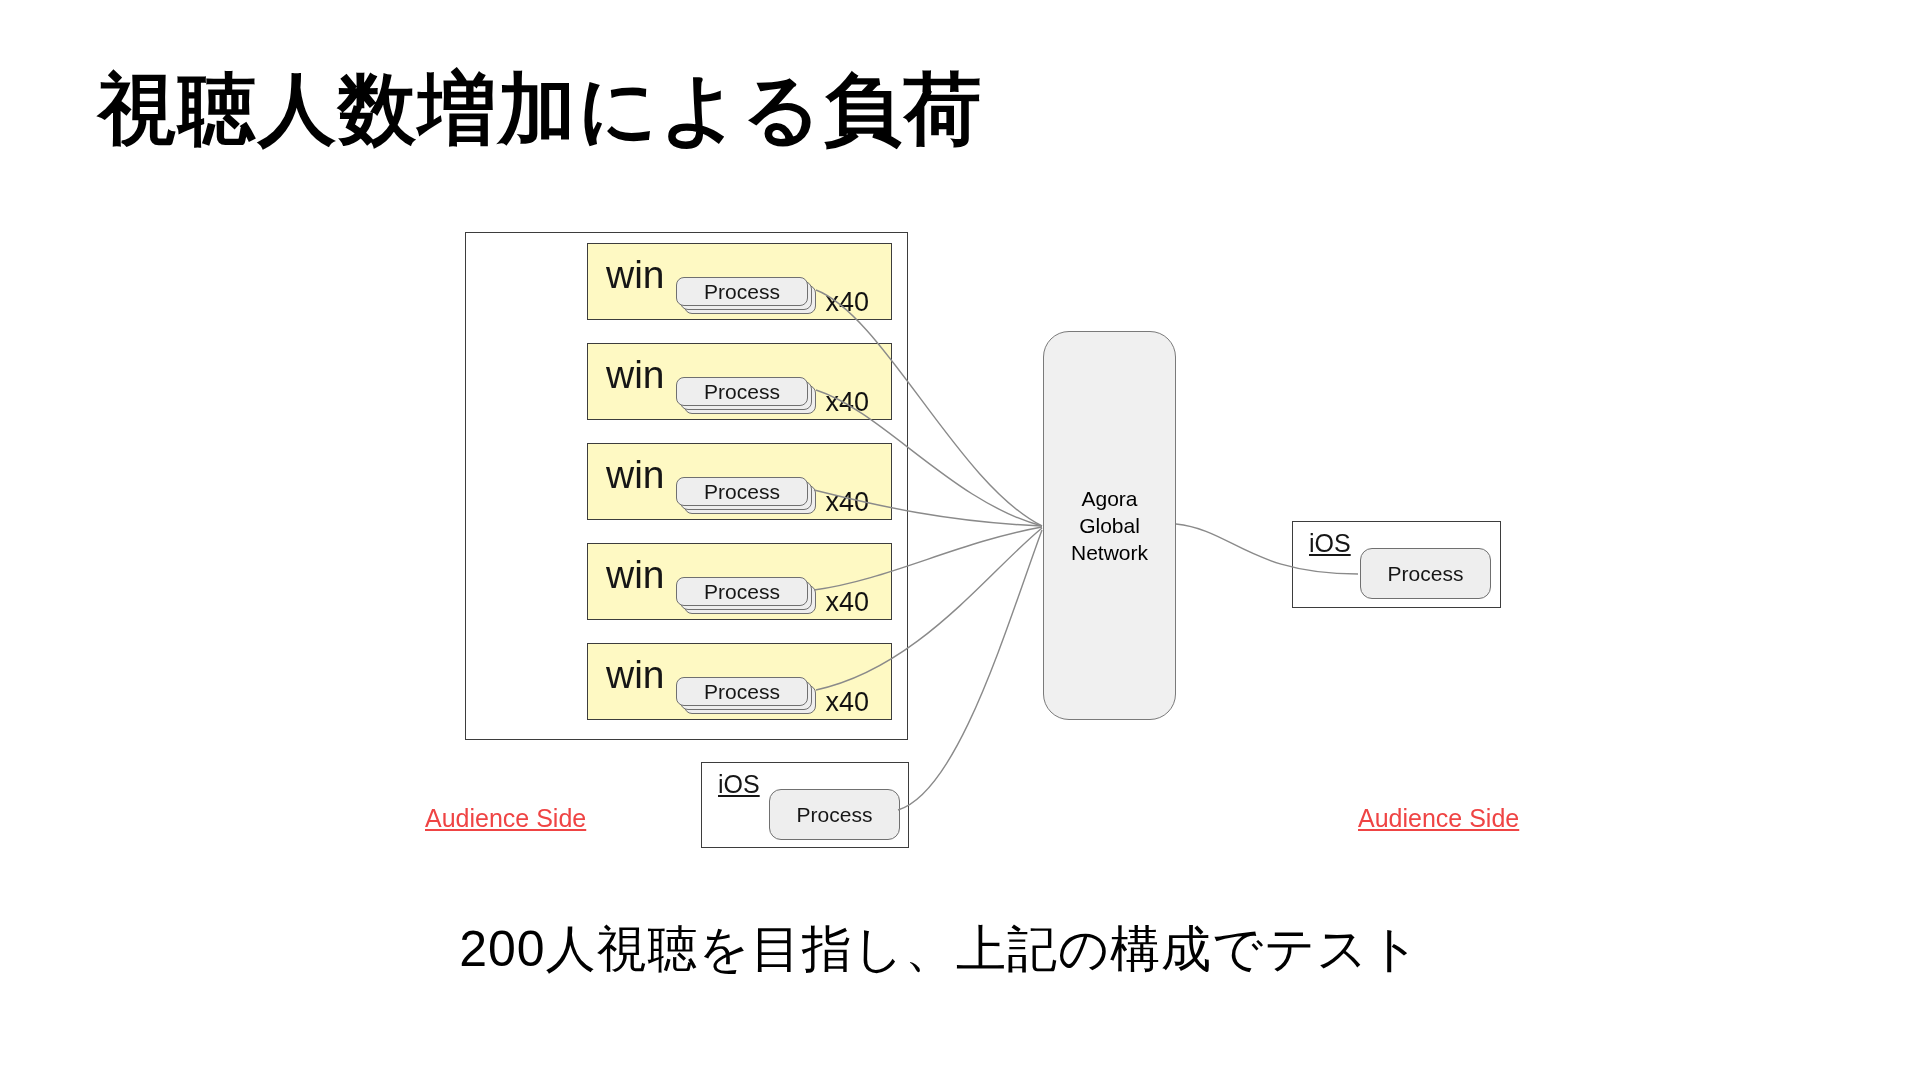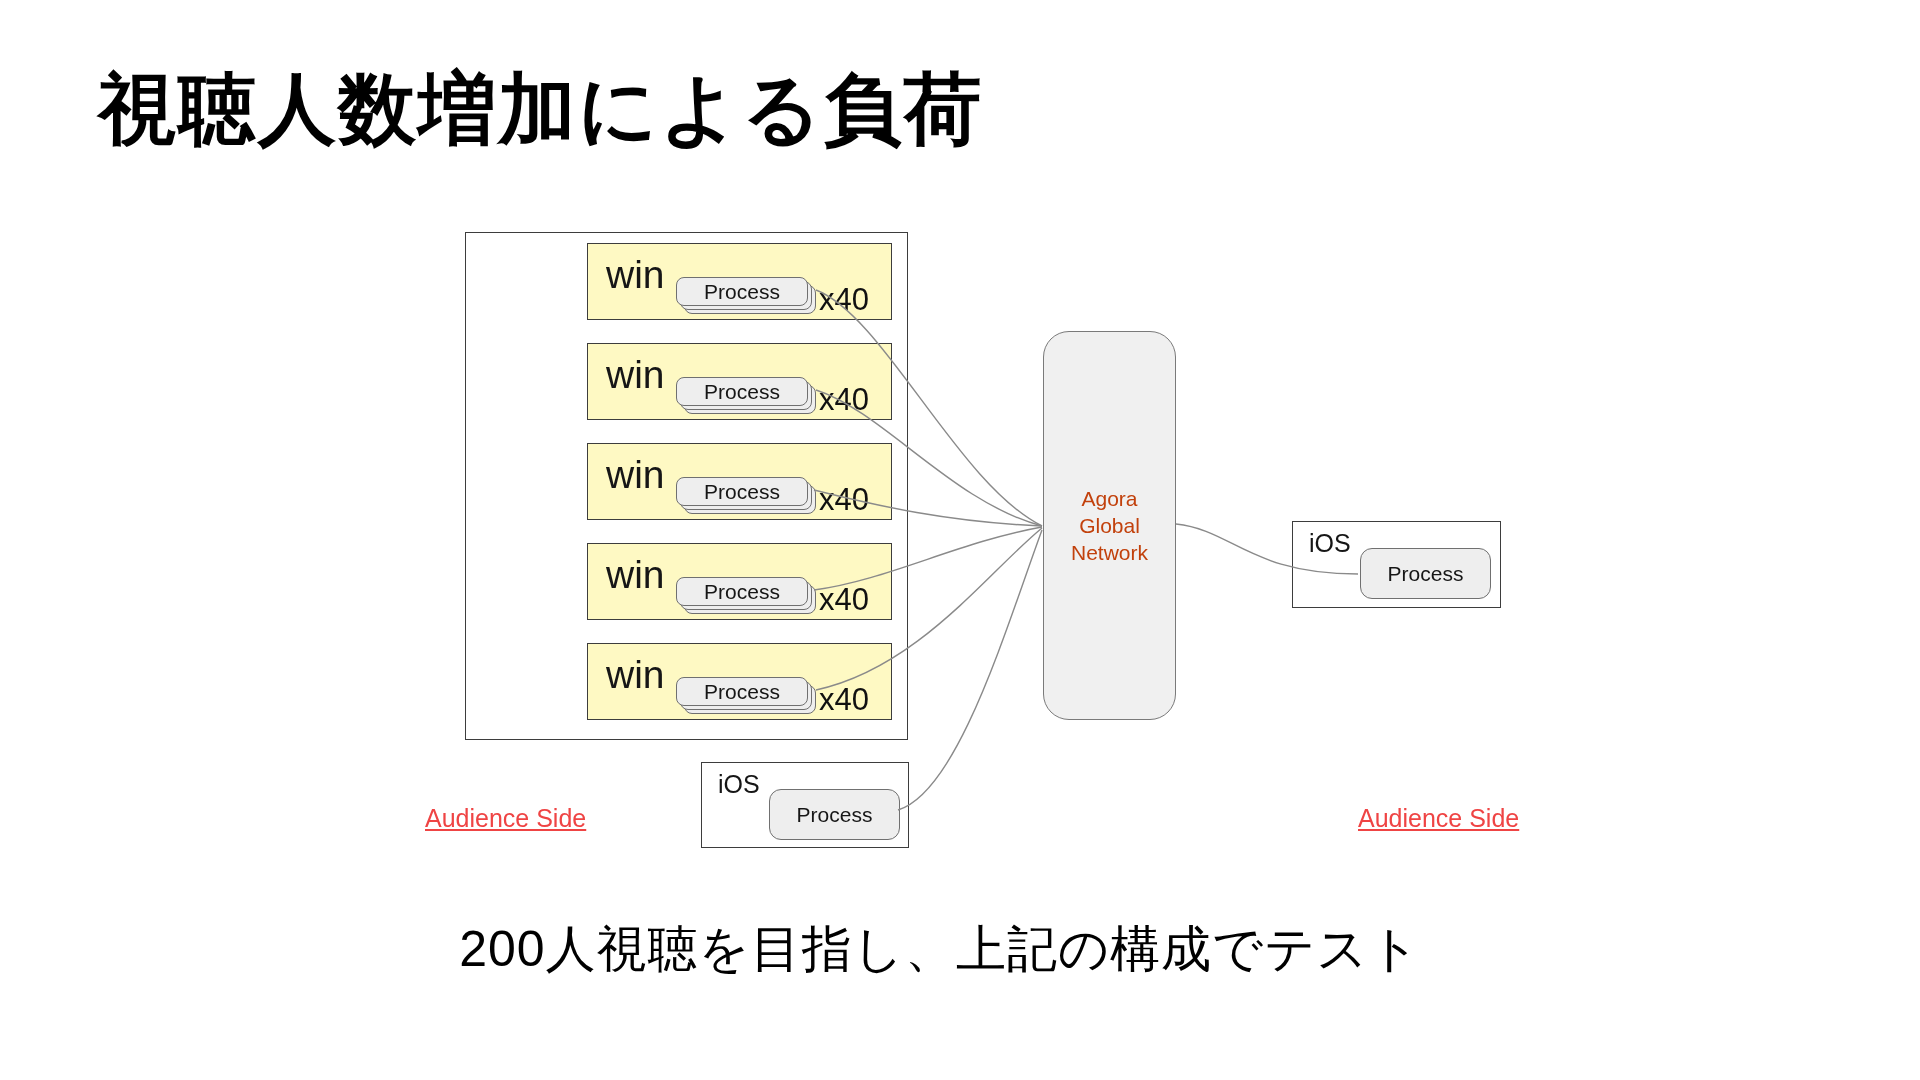--- a/index.html
+++ b/index.html
@@ -30,36 +30,36 @@
   .win-label { position:absolute; left:18px; top:9px; font-size:39px; color:#161616; }
 
   .stack { position:absolute; left:88px; top:33px; width:142px; height:40px; }
   .stack .layer { position:absolute; width:132px; height:29px;
                   background:#eee; border:1.4px solid #707070; border-radius:8px; }
   .stack .l3 { left:8px; top:8px; }
   .stack .l2 { left:4px; top:4px; }
   .stack .front { left:0; top:0; display:flex; align-items:center; justify-content:center;
                   font-size:21px; color:#161616; }
 
-  .mult { position:absolute; right:22px; bottom:1px; font-size:31px; color:#111; }
+  .mult { position:absolute; right:22px; bottom:1px; font-size:27px; color:#111; }
 
   .ios-node { position:absolute; border:1.4px solid #3d3d3d; background:#fff; }
   .ios-node.audience { left:701px; top:762px; width:208px; height:86px; }
   .ios-node.publisher { left:1292px; top:521px; width:209px; height:87px; }
-  .ios-label { position:absolute; left:16px; top:7px; font-size:25px; color:#161616; }
+  .ios-label { position:absolute; left:16px; top:7px; font-size:25px; color:#161616;text-decoration:underline; }
   .process-single { position:absolute; left:67px; top:26px; width:131px; height:51px;
                     background:#eee; border:1.4px solid #707070; border-radius:12px;
                     display:flex; align-items:center; justify-content:center;
                     font-size:21px; color:#161616; }
 
   .agora { position:absolute; left:1043px; top:331px; width:133px; height:389px;
            background:#f0f0f0; border:1.5px solid #7a7a7a; border-radius:26px;
            display:flex; align-items:center; justify-content:center; }
   .agora-label { font-size:21px; line-height:1.3; text-align:center;
-                 color:#c2410c; white-space:pre-line; }
+                 color:#000000; white-space:pre-line; }
 
   .side-label { position:absolute; font-size:25px; color:#ef4444;
                 text-decoration:underline; white-space:nowrap; }
   .side-label.audience { left:425px; top:804px; }
   .side-label.publisher { left:1358px; top:804px; }
 
   .wires { position:absolute; left:0; top:0; width:1920px; height:1080px;
            pointer-events:none; z-index:5; }
   .wires path { fill:none; stroke:#8a8a8a; stroke-width:1.4px; }
 </style>

